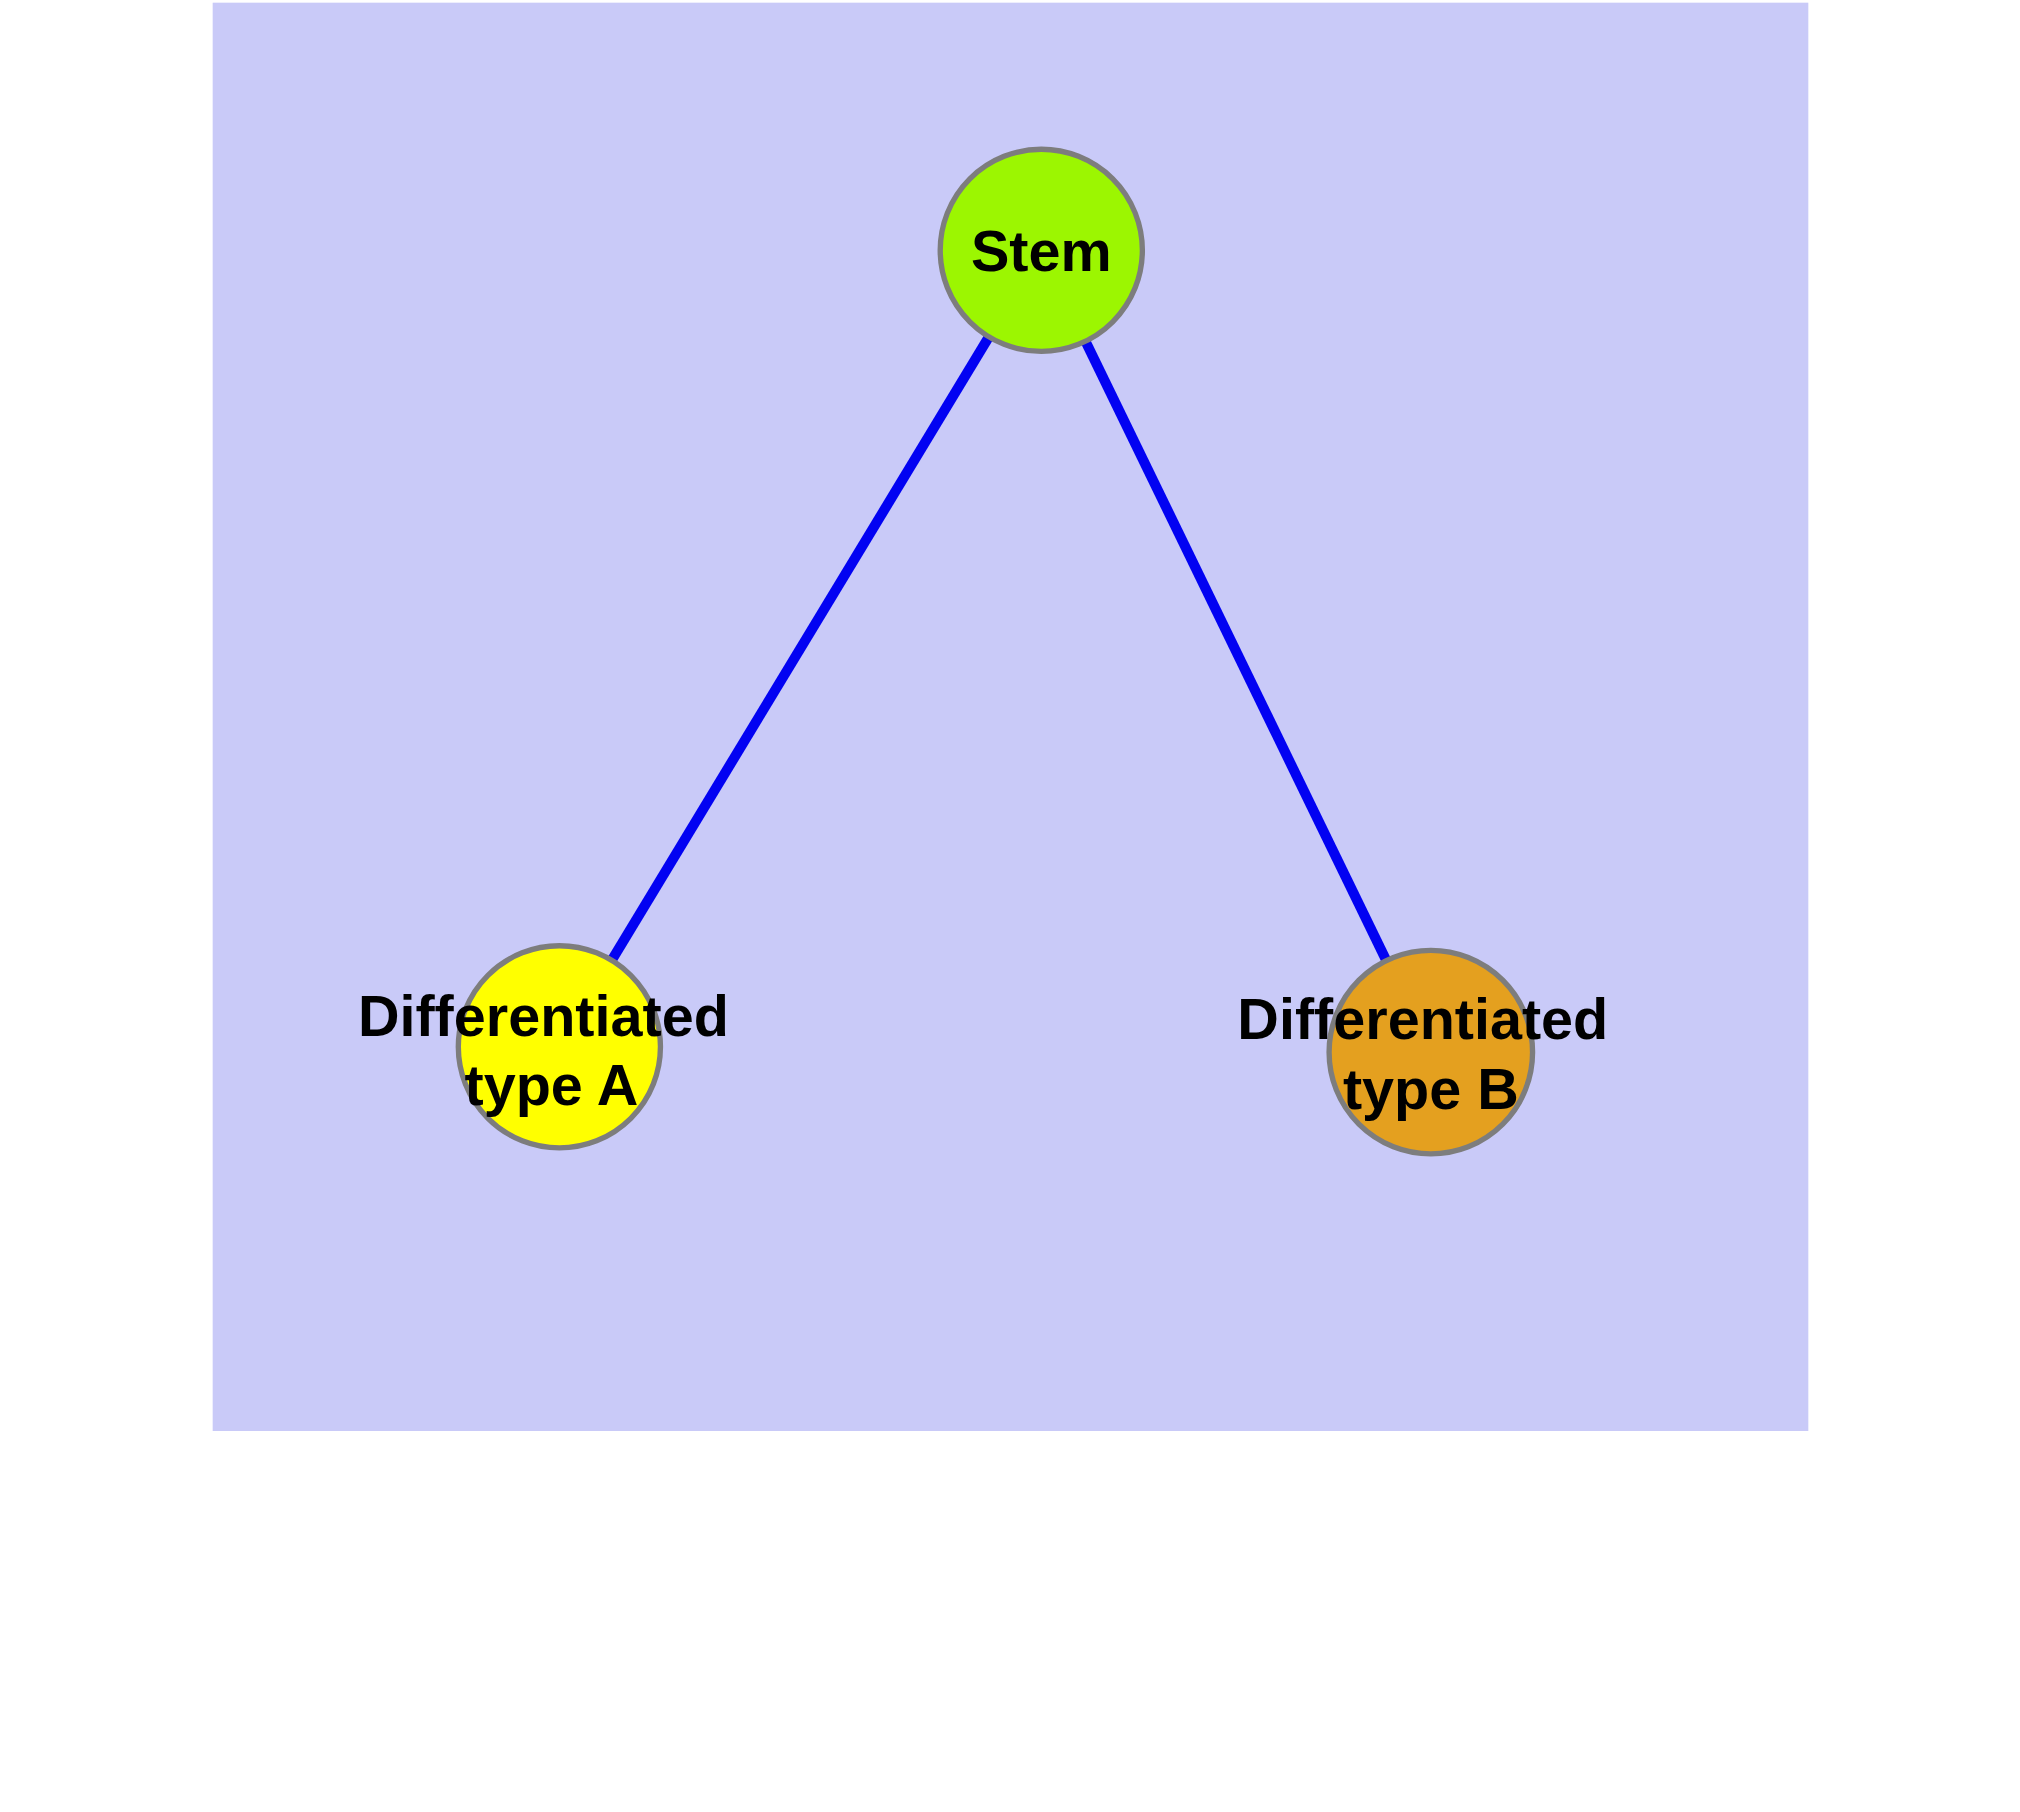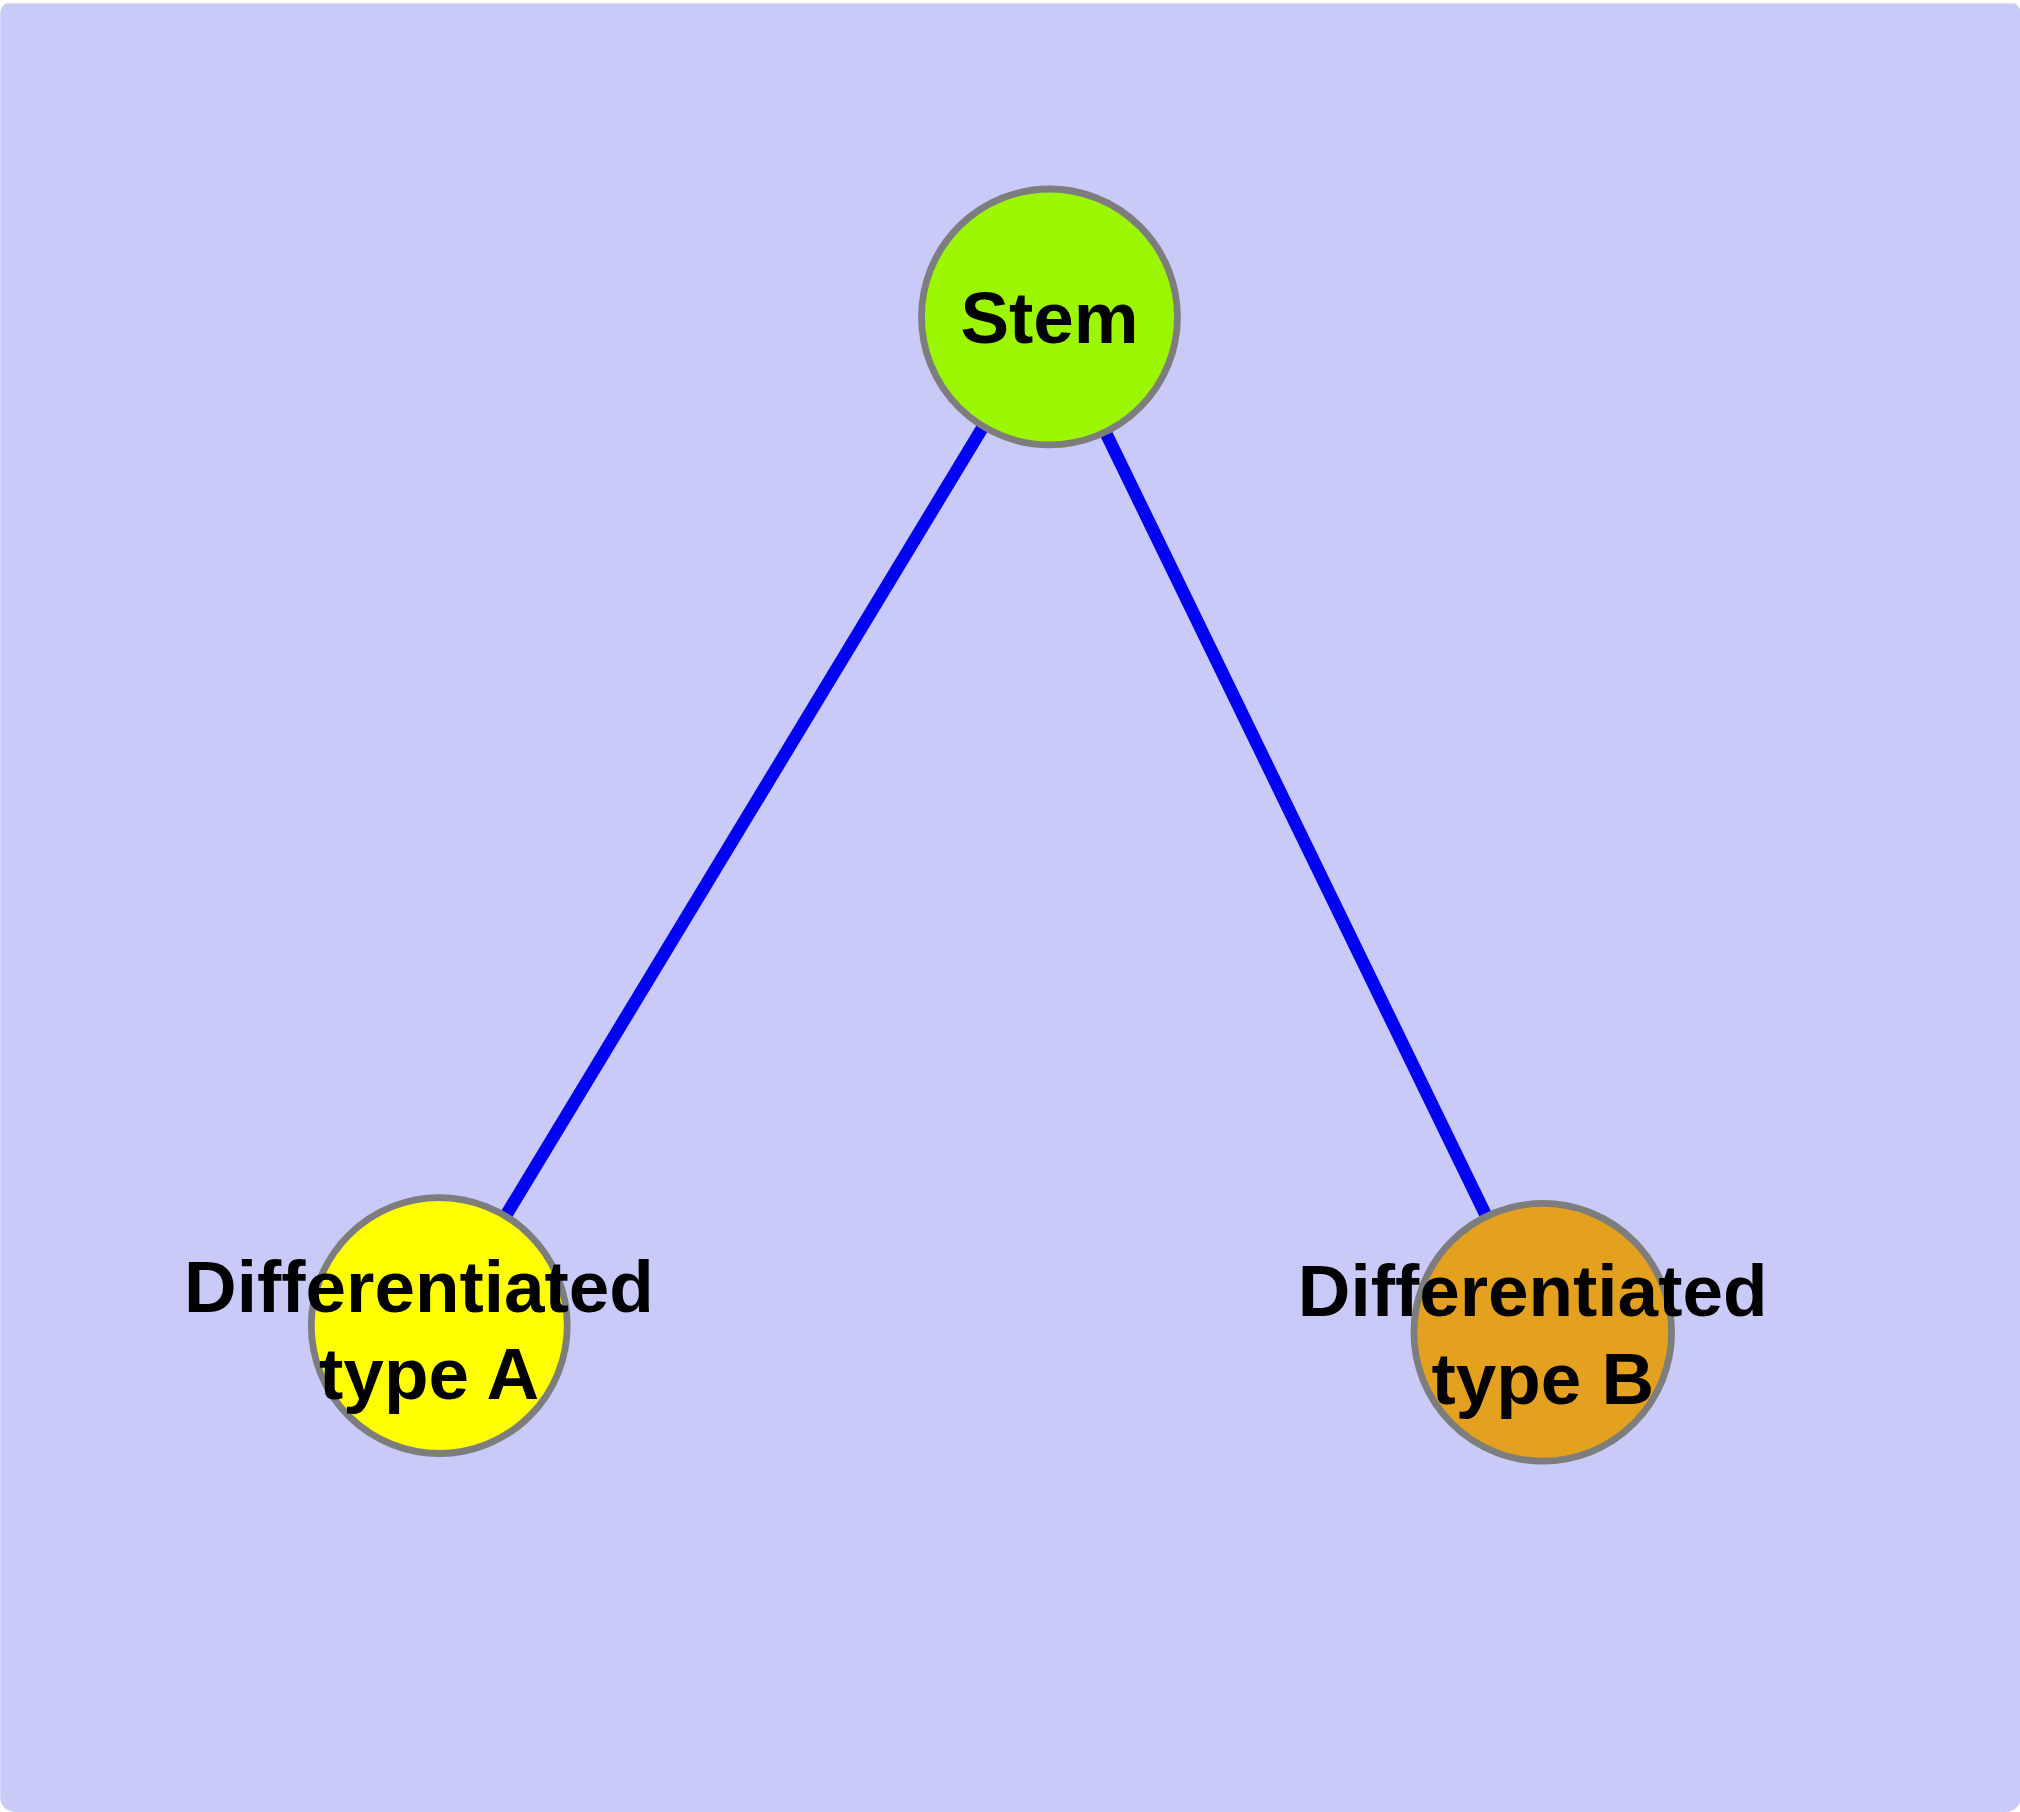--- a/index.html
+++ b/index.html
@@ -3,24 +3,23 @@
 <meta charset="utf-8">
 <style>
   html, body {
     margin: 0;
     padding: 0;
     background: #ffffff;
   }
   .canvas {
     position: relative;
     width: 2021px;
-    height: 1812px;
+    height: 1431px;
     overflow: hidden;
     font-family: "Liberation Sans", "DejaVu Sans", sans-serif;
-    border-radius: 15px;
   }
   .canvas svg {
     display: block;
     width: 100%;
     height: 100%;
   }
   .node-label {
     font-family: "Liberation Sans", "DejaVu Sans", sans-serif;
     font-weight: bold;
     font-size: 86px;

